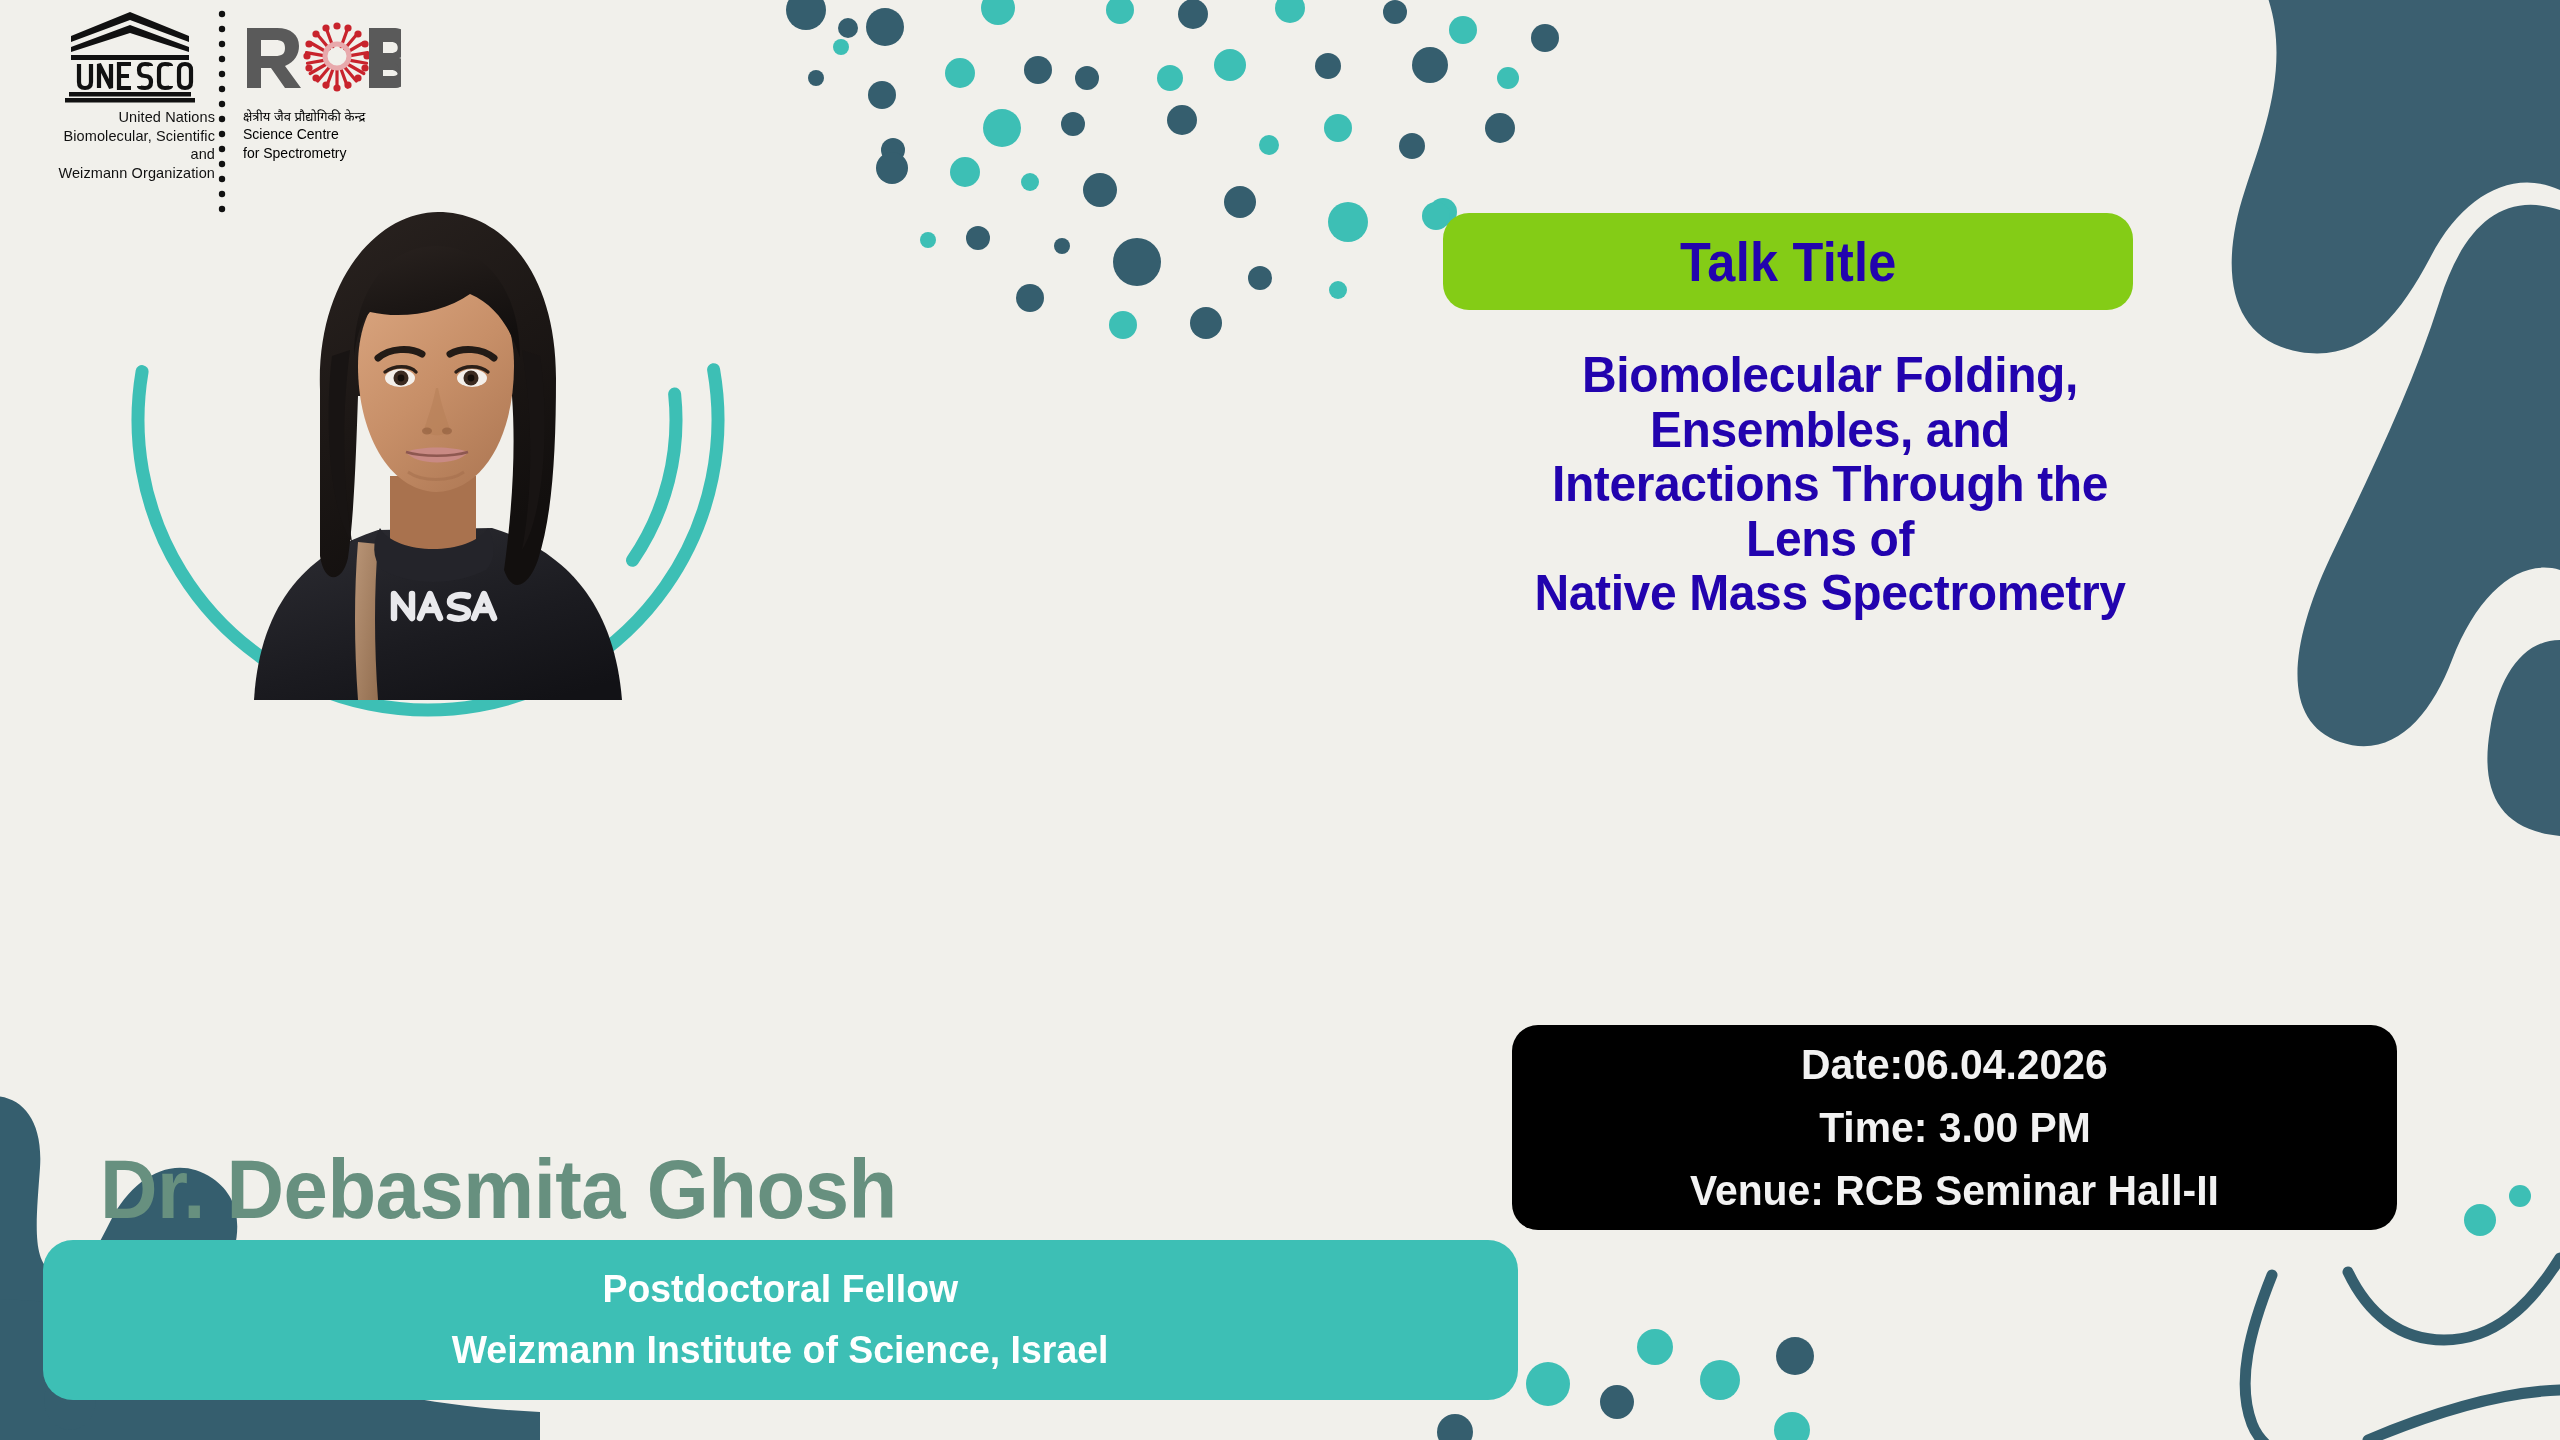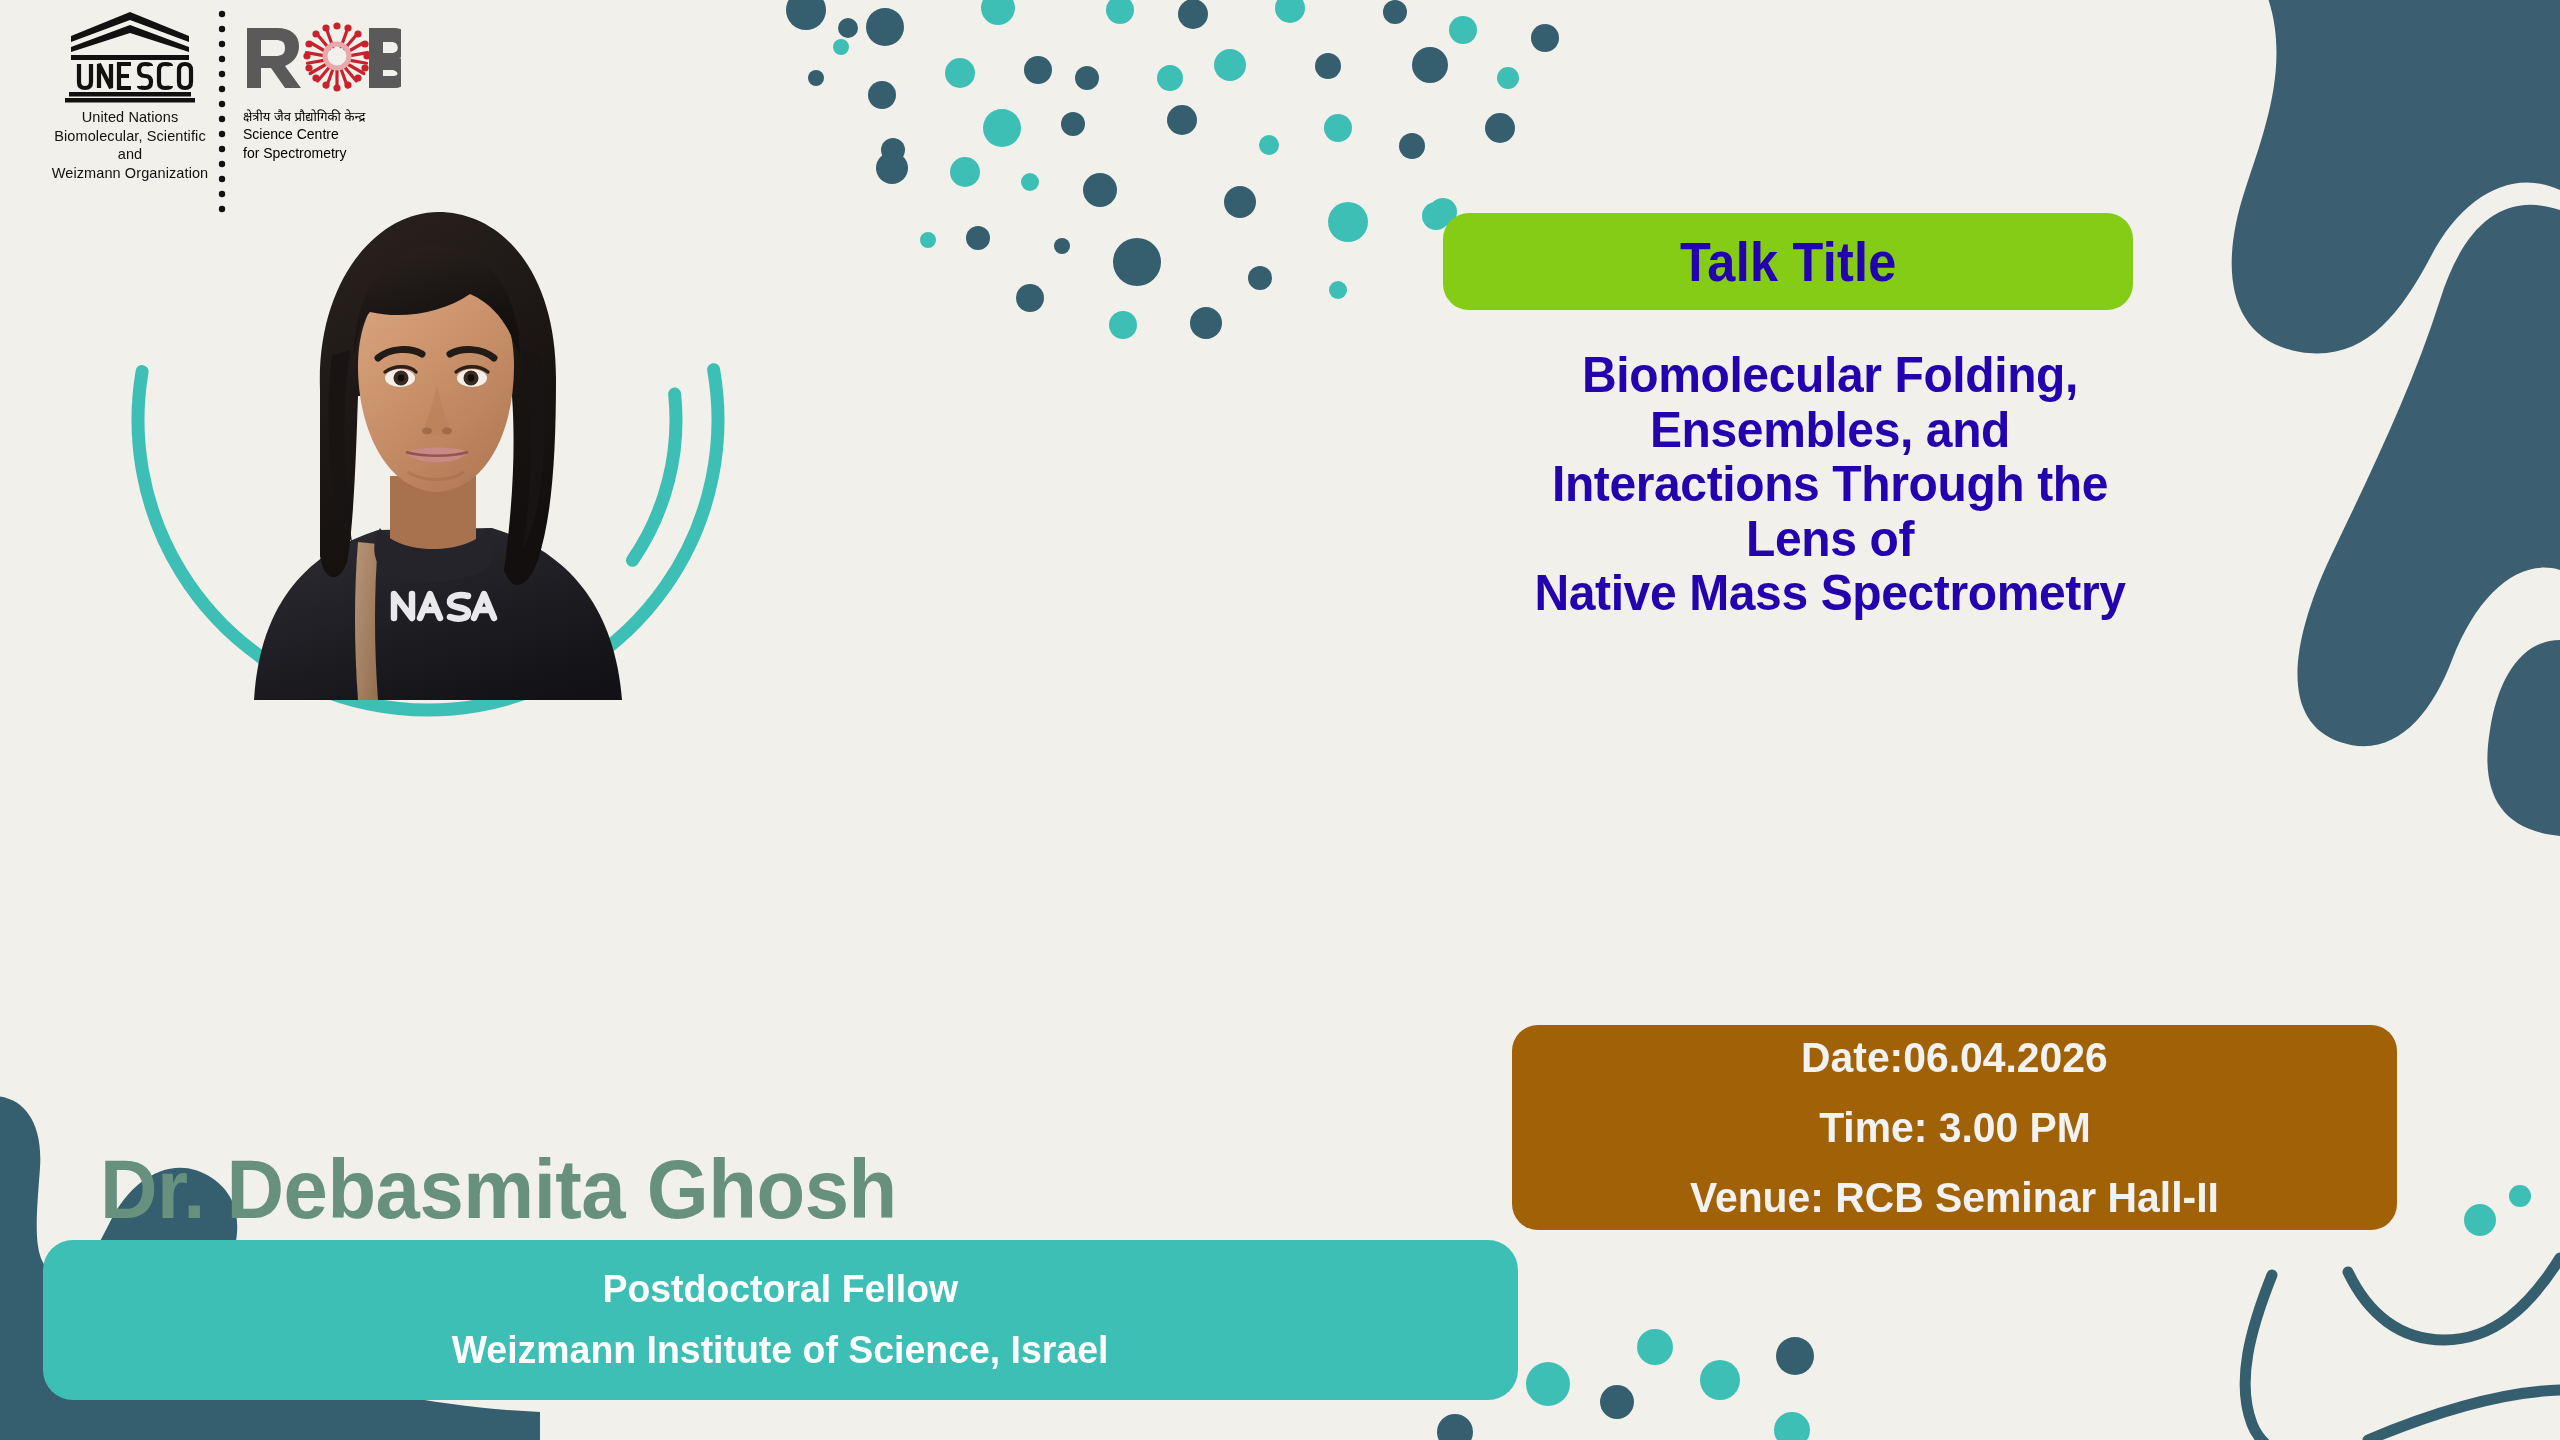--- a/index.html
+++ b/index.html
@@ -20,21 +20,21 @@
   
   .deco { position:absolute; inset:0; pointer-events:none; }
   .deco svg { position:absolute; top:0; left:0; }
 
   
   #logo-bar {
     position:absolute; left:0px; top:8px;
     width:460px; height:230px;
     display:flex; align-items:flex-start;
   }
-  #unesco-logo { width:215px; padding-left:45px; text-align:center; }
+  #unesco-logo { width:215px; padding-left:45px; text-align:right; }
   #unesco-mark { width:130px; height:95px; margin:0 auto; display:block; }
   #unesco-text {
     font-size:14.5px; line-height:1.28; color:#111; margin-top:5px;
     font-family:"Liberation Sans", sans-serif; letter-spacing:.1px;
   }
   #logo-divider { width:14px; height:215px; margin-top:2px; }
   #rcb-logo { width:190px; padding-left:12px; }
   #rcb-mark { width:160px; height:95px; display:block; }
   #rcb-text {
     font-size:14px; line-height:1.32; color:#000000; margin-top:5px; padding-left:2px;
@@ -68,23 +68,23 @@
     width:1400px; text-align:center;
     color:#2203AE; font-size:50px; font-weight:bold;
     line-height:1.09; letter-spacing:-.4px;
   }
   #talk-title .ln { display:block; white-space:nowrap; transform:scaleX(.96); }
 
   
   #event-details {
     position:absolute; left:1512px; top:1025px;
     width:885px; height:205px;
-    background:#a16207; border-radius:26px;
+    background:#000000; border-radius:26px;
     display:flex; flex-direction:column; align-items:center; justify-content:center;
-    gap:15px;
+    gap:8px;
   }
   #event-details .row {
     color:#F2F2F2; font-size:43px; font-weight:bold; line-height:1.28;
     transform:scaleX(.95);
   }
 
   
   #speaker-name {
     position:absolute; left:100px; top:1142px;
     color:#67907F; font-size:83px; font-weight:bold;

